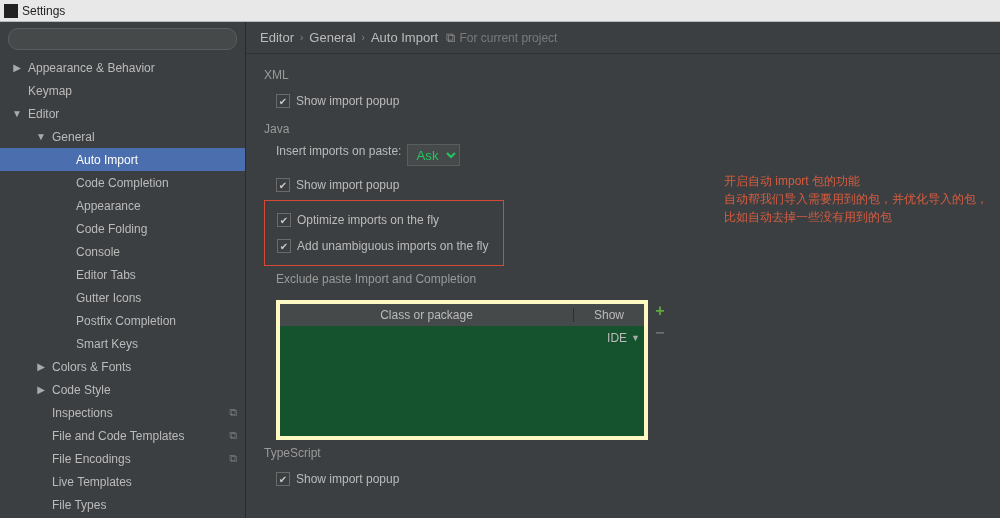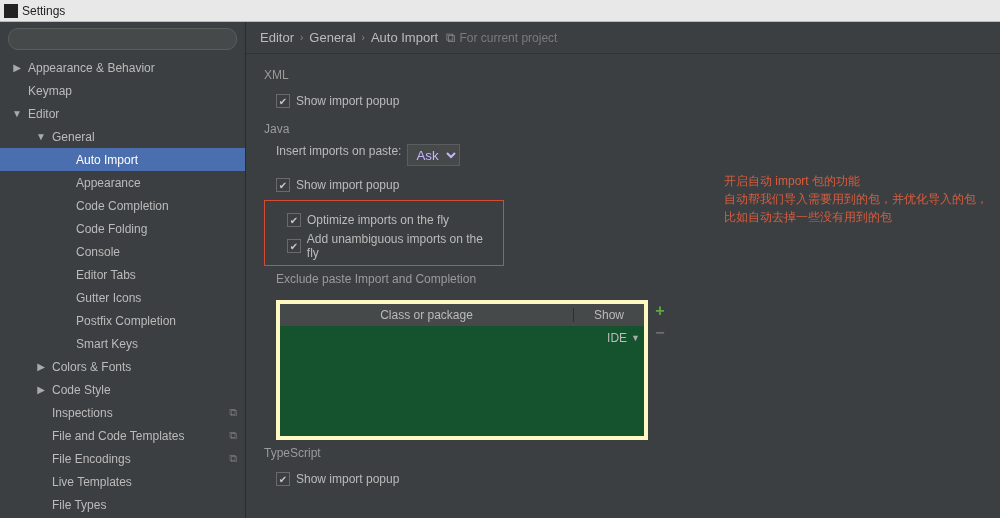--- a/index.html
+++ b/index.html
@@ -32,23 +32,23 @@
   .crumbs .proj-text { color:#7a7a7a; font-size:12px; }
 
   .content { flex:1; padding: 8px 18px 0 18px; overflow:hidden; }
   .group-label { color:#9a9a9a; font-size:12px; margin: 6px 0 8px 0; }
   .row { display:flex; align-items:center; margin: 4px 0 4px 12px; height:22px; }
   .chk { width:14px; height:14px; border:1px solid #6a6a6a; background:#3c3f41; margin-right:6px; display:flex; align-items:center; justify-content:center; font-size:10px; color:#c7c7c7; cursor:pointer; }
   .chk.checked::after { content:"✔"; }
   .row-label { color:#bbbbbb; }
 
   .paste-row { display:flex; margin:4px 0 8px 12px; }
-  .paste-row select { background:#45494a; border:1px solid #5a5d5e; color:#c4b5fd; height:22px; padding: 0 4px; }
-
-  .red-box { border:1px solid #d54a32; padding: 4px 8px 4px 22px; margin-left: 0; margin-top:4px; margin-bottom:4px; width:240px; }
+  .paste-row select { background:#45494a; border:1px solid #5a5d5e; color:#22c55e; height:22px; padding: 0 4px; }
+
+  .red-box { border:1px solid #d54a32; padding: 4px 8px 4px 12px; margin-left: 0; margin-top:4px; margin-bottom:4px; width:240px; }
 
   .annot { position:absolute; left: 724px; top: 172px; width: 273px; color:#d85c3e; font-size:12px; line-height:18px; pointer-events:none; }
   .annot .kw { color:#d85c3e; }
   .page { position: relative; }
 
   .exclude-wrap { margin-top:4px; }
   .exclude-table { margin:6px 0 0 12px; width: 372px; border:4px solid #fef9c3; background:#14532d; }
   .exclude-head { display:flex; background:#45494a; height:22px; align-items:center; }
   .exclude-head .col1 { flex:1; text-align:center; border-right:1px solid #2d2f30; }
   .exclude-head .col2 { width:70px; text-align:center; }
@@ -98,25 +98,25 @@
           <div class="tree-item lvl1">
             <span class="tw">▼</span>
             <span>General</span>
           </div>
           <div class="tree-item lvl2 selected">
             <span class="tw none">▶</span>
             <span>Auto Import</span>
           </div>
           <div class="tree-item lvl2">
             <span class="tw none">▶</span>
+            <span>Code Completion</span>
+          </div>
+          <div class="tree-item lvl2">
+            <span class="tw none">▶</span>
             <span>Appearance</span>
-          </div>
-          <div class="tree-item lvl2">
-            <span class="tw none">▶</span>
-            <span>Code Completion</span>
           </div>
           <div class="tree-item lvl2">
             <span class="tw none">▶</span>
             <span>Code Folding</span>
           </div>
           <div class="tree-item lvl2">
             <span class="tw none">▶</span>
             <span>Console</span>
           </div>
           <div class="tree-item lvl2">

